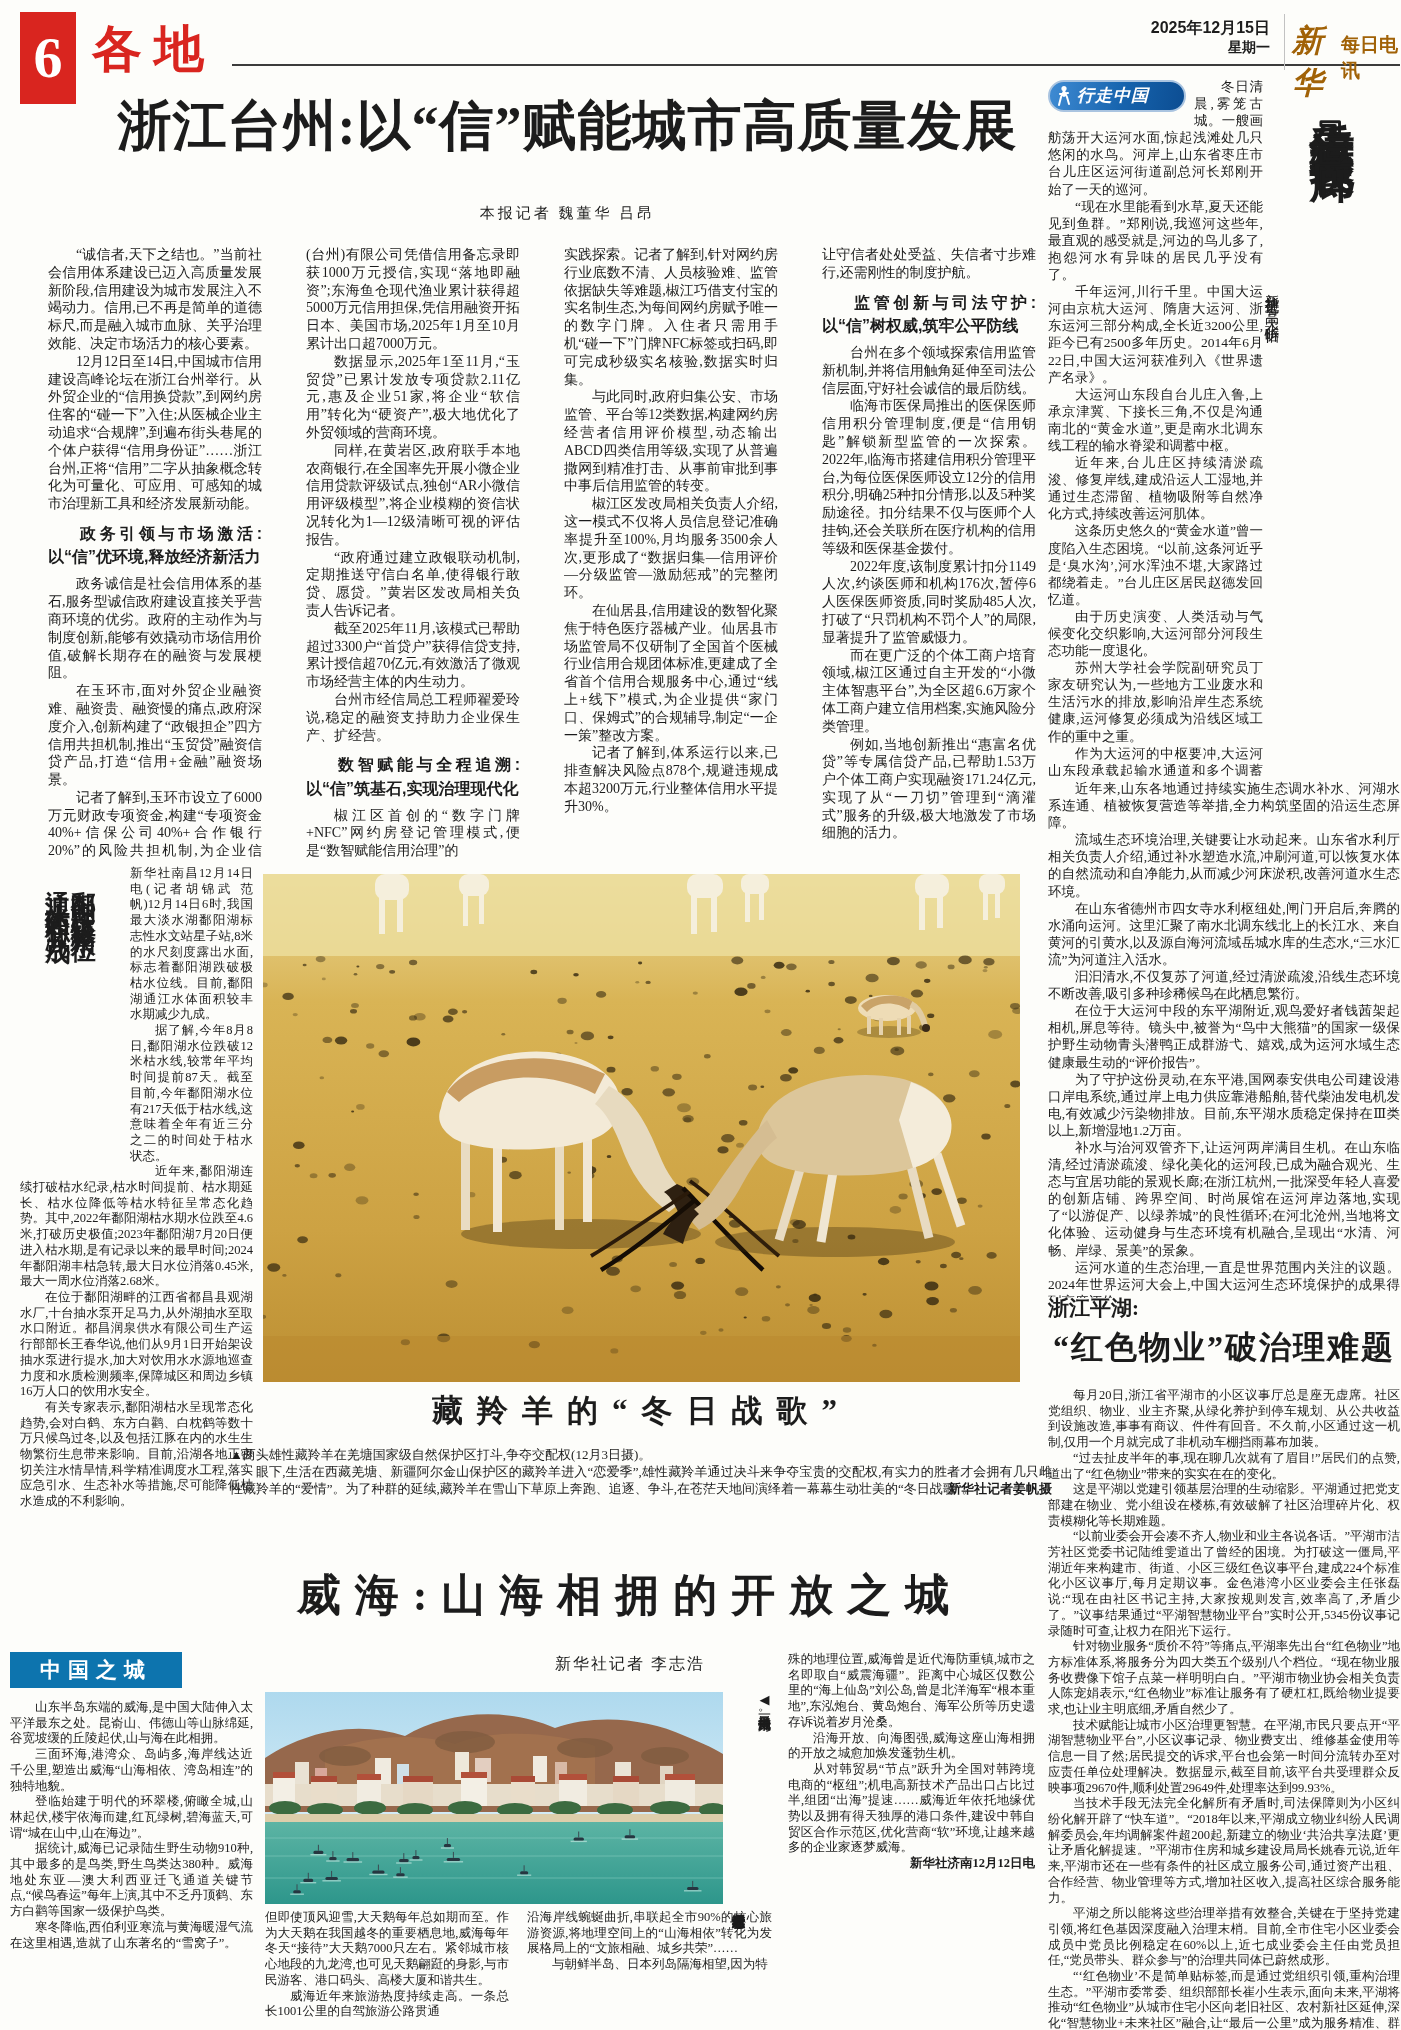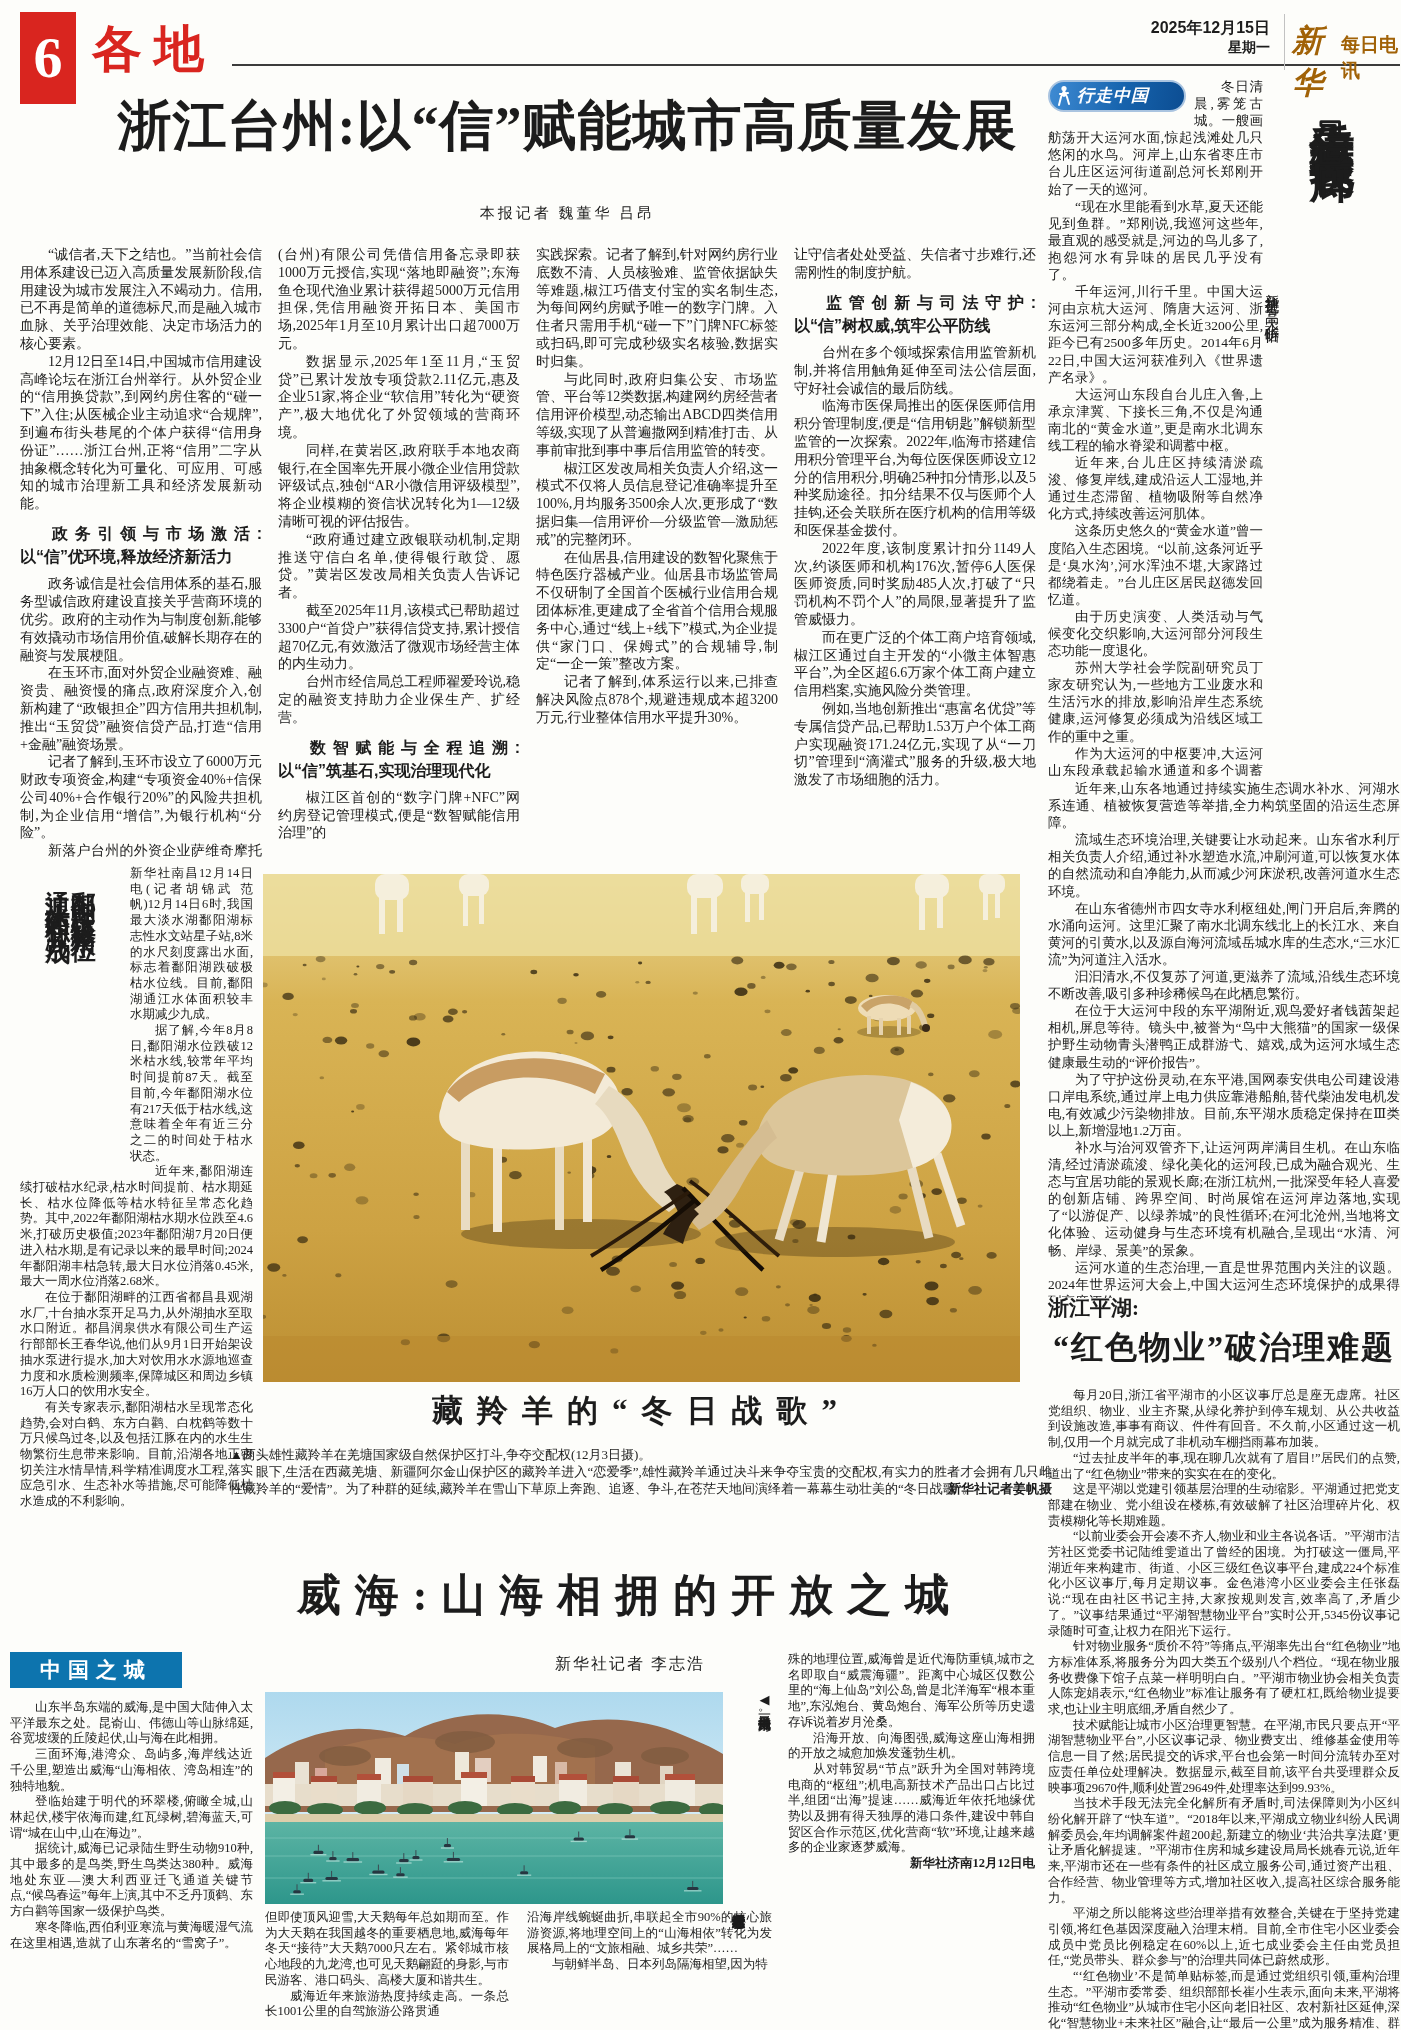--- a/index.html
+++ b/index.html
@@ -20,21 +20,21 @@
   .dateblk .d1{font-size:16px;font-weight:bold;}
   .dateblk .d2{font-size:14px;font-weight:bold;}
   .vline{left:1284px;top:14px;width:1px;height:56px;background:#c2c2c2;}
   .masthead{left:1292px;top:20px;color:#a16207;display:flex;align-items:baseline;}
   .masthead .m1{font-size:31px;font-weight:bold;font-style:italic;}
   .masthead .m2{font-size:19px;font-weight:bold;}
   
   .tz-title{left:30px;top:90px;width:1075px;text-align:center;font-size:54px;font-weight:900;letter-spacing:1px;}
   .tz-byline{left:30px;top:204px;width:1075px;text-align:center;font-size:15px;letter-spacing:3px;}
   .tz-cols{left:20px;top:246px;width:1016px;height:614px;display:flex;gap:16px;font-size:14px;line-height:17.8px;}
-  .tz-cols .col{flex:1;overflow:hidden;}
+  .tz-cols .col{flex:1;overflow:hidden;margin-left:28px;}
   
   .yh-narrow{left:1048px;top:78px;width:215px;height:698px;font-size:13.5px;line-height:17.1px;}
   .yh-badge{float:left;width:138px;height:32px;margin:2px 8px 6px 0;border:2px solid #aac4e0;border-radius:16px;
             background:linear-gradient(100deg,#3f8bd3 0%,#1663ad 55%,#0c4d92 100%);
             display:flex;align-items:center;gap:5px;padding-left:6px;box-sizing:border-box;}
   .yh-badge span{color:#fff;font-weight:bold;font-style:italic;font-size:17px;letter-spacing:1px;
                  font-family:"Liberation Sans","DejaVu Sans",sans-serif;}
   .yh-vtitle{left:1302px;top:86px;height:700px;writing-mode:vertical-rl;font-size:45px;font-weight:600;letter-spacing:3px;}
   .yh-vbyline{left:1262px;top:282px;height:300px;writing-mode:vertical-rl;font-size:14.5px;letter-spacing:2px;}
   .yh-wide{left:1048px;top:780px;width:352px;height:518px;font-size:13.5px;line-height:17.1px;}
@@ -134,21 +134,21 @@
       <span>行走中国</span>
     </div>
     <div style="display:contents"><p>冬日清晨,雾笼古城。一艘画舫荡开大运河水面,惊起浅滩处几只悠闲的水鸟。河岸上,山东省枣庄市台儿庄区运河街道副总河长郑刚开始了一天的巡河。</p><p>“现在水里能看到水草,夏天还能见到鱼群。”郑刚说,我巡河这些年,最直观的感受就是,河边的鸟儿多了,抱怨河水有异味的居民几乎没有了。</p><p>千年运河,川行千里。中国大运河由京杭大运河、隋唐大运河、浙东运河三部分构成,全长近3200公里,距今已有2500多年历史。2014年6月22日,中国大运河获准列入《世界遗产名录》。</p><p>大运河山东段自台儿庄入鲁,上承京津冀、下接长三角,不仅是沟通南北的“黄金水道”,更是南水北调东线工程的输水脊梁和调蓄中枢。</p><p>近年来,台儿庄区持续清淤疏浚、修复岸线,建成沿运人工湿地,并通过生态滞留、植物吸附等自然净化方式,持续改善运河肌体。</p><p>这条历史悠久的“黄金水道”曾一度陷入生态困境。“以前,这条河近乎是‘臭水沟’,河水浑浊不堪,大家路过都绕着走。”台儿庄区居民赵德发回忆道。</p><p>由于历史演变、人类活动与气候变化交织影响,大运河部分河段生态功能一度退化。</p><p>苏州大学社会学院副研究员丁家友研究认为,一些地方工业废水和生活污水的排放,影响沿岸生态系统健康,运河修复必须成为沿线区域工作的重中之重。</p><p>作为大运河的中枢要冲,大运河山东段承载起输水通道和多个调蓄水库,是必须守住的“生态底线”和“清水廊道”。</p></div>
   </div>
   <div class="abs yh-vtitle">千年大运河变身『绿色长廊』</div>
   <div class="abs yh-vbyline">新华社记者 高 天 张昕怡</div>
   <div class="abs yh-wide txt clip">
       <p>近年来,山东各地通过持续实施生态调水补水、河湖水系连通、植被恢复营造等举措,全力构筑坚固的沿运生态屏障。</p>
       <p>流域生态环境治理,关键要让水动起来。山东省水利厅相关负责人介绍,通过补水塑造水流,冲刷河道,可以恢复水体的自然流动和自净能力,从而减少河床淤积,改善河道水生态环境。</p>
       <p>在山东省德州市四女寺水利枢纽处,闸门开启后,奔腾的水涌向运河。这里汇聚了南水北调东线北上的长江水、来自黄河的引黄水,以及源自海河流域岳城水库的生态水,“三水汇流”为河道注入活水。</p>
-      <p>汩汩清水,不仅复苏了河道,更滋养了流域,沿线生态环境不断改善,吸引多种珍稀候鸟在此栖息繁衍。</p>
+      <p>汩汩清水,不仅复苏了河道,经过清淤疏浚,沿线生态环境不断改善,吸引多种珍稀候鸟在此栖息繁衍。</p>
       <p>在位于大运河中段的东平湖附近,观鸟爱好者钱茜架起相机,屏息等待。镜头中,被誉为“鸟中大熊猫”的国家一级保护野生动物青头潜鸭正成群游弋、嬉戏,成为运河水域生态健康最生动的“评价报告”。</p>
       <p>为了守护这份灵动,在东平港,国网泰安供电公司建设港口岸电系统,通过岸上电力供应靠港船舶,替代柴油发电机发电,有效减少污染物排放。目前,东平湖水质稳定保持在Ⅲ类以上,新增湿地1.2万亩。</p>
       <p>补水与治河双管齐下,让运河两岸满目生机。在山东临清,经过清淤疏浚、绿化美化的运河段,已成为融合观光、生态与宜居功能的景观长廊;在浙江杭州,一批深受年轻人喜爱的创新店铺、跨界空间、时尚展馆在运河岸边落地,实现了“以游促产、以绿养城”的良性循环;在河北沧州,当地将文化体验、运动健身与生态环境有机融合,呈现出“水清、河畅、岸绿、景美”的景象。</p>
       <p>运河水道的生态治理,一直是世界范围内关注的议题。2024年世界运河大会上,中国大运河生态环境保护的成果得到高度评价。</p>
     </div>
 
   <div class="abs py-block txt clip">
     <div class="py-titlebox">
       <span class="vt">鄱阳湖跌破极枯水位</span>
       <span class="vt">通江水体面积减九成</span>

